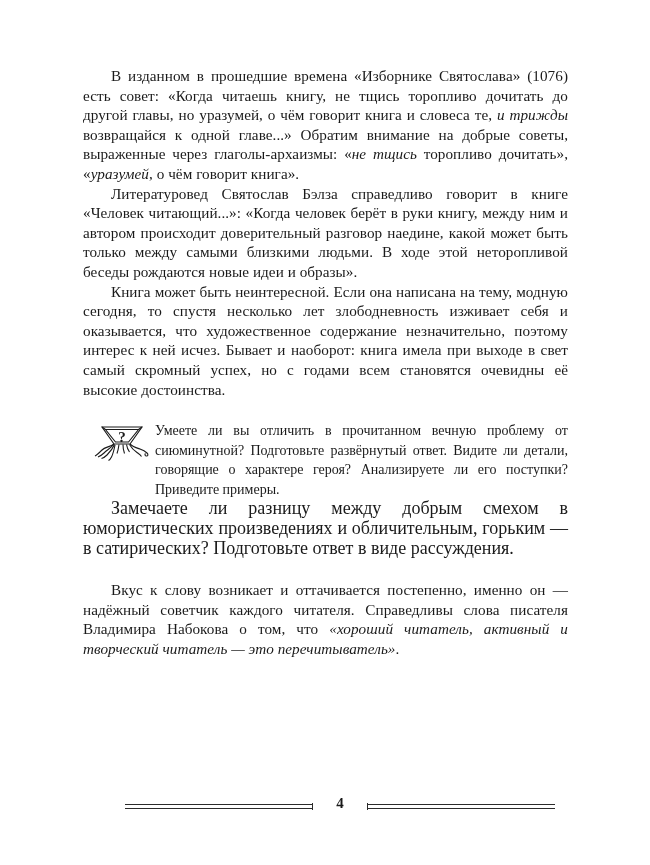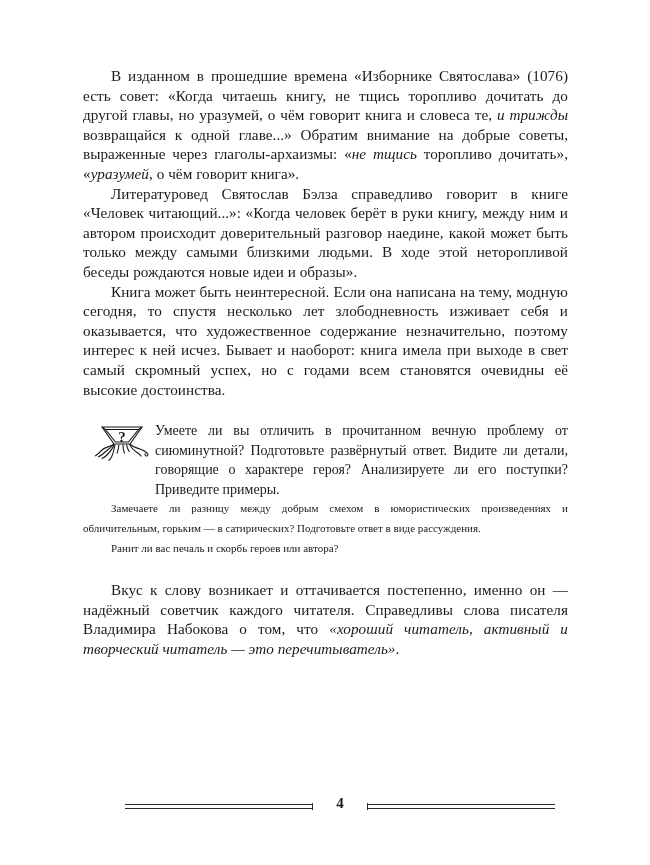--- a/index.html
+++ b/index.html
@@ -54,21 +54,21 @@
     text-indent: 0;
     padding-left: 72px;
     text-align: justify;
     font-size: 14px;
     line-height: 19.6px;
   }
   .qsection .qrest {
     margin: 0;
     text-indent: 28px;
     text-align: justify;
-    font-size: 11px;
+    font-size: 18px;
     line-height: 19.6px;
   }
 
   .ornament {
     position: absolute;
     left: 10px;
     top: 2px;
     width: 58px;
     height: 40px;
   }
@@ -162,21 +162,20 @@
             <path d="M30 21.5 C30 25 30.5 28 31.5 30.5"></path>
             <path d="M33.5 21.5 C34 24.5 35 27 36.5 29"></path>
           </g>
 
           <text x="29" y="18.5" font-family="Liberation Serif, DejaVu Serif, serif" font-size="15" font-weight="bold" fill="#1a1a1a" text-anchor="middle">?</text>
         </svg>
       </span>
 
       <p class="qfirst">Умеете ли вы отличить в прочитанном вечную проблему от сиюминутной? Подготовьте развёрнутый ответ. Видите ли детали, говорящие о характере героя? Анализируете ли его поступки? Приведите примеры.</p>
       <p class="qrest">Замечаете ли разницу между добрым смехом в юмористических произведениях и обличительным, горьким — в сатирических? Подготовьте ответ в виде рассуждения.</p>
-      <p class="qrest">Ранит ли вас печаль и скорбь героев или автора?</p>
     </div>
 
     <div class="gap-block"></div>
 
 
     <p class="para"><span>Вкус к слову возникает и оттачивается постепенно, именно он — надёжный советчик каждого читателя. Справедливы слова писателя Владимира Набокова о том, что </span><em class="it">«хороший читатель, активный и творческий читатель — это перечитыватель»</em><span>.</span></p>
 
 
   </div>
 

